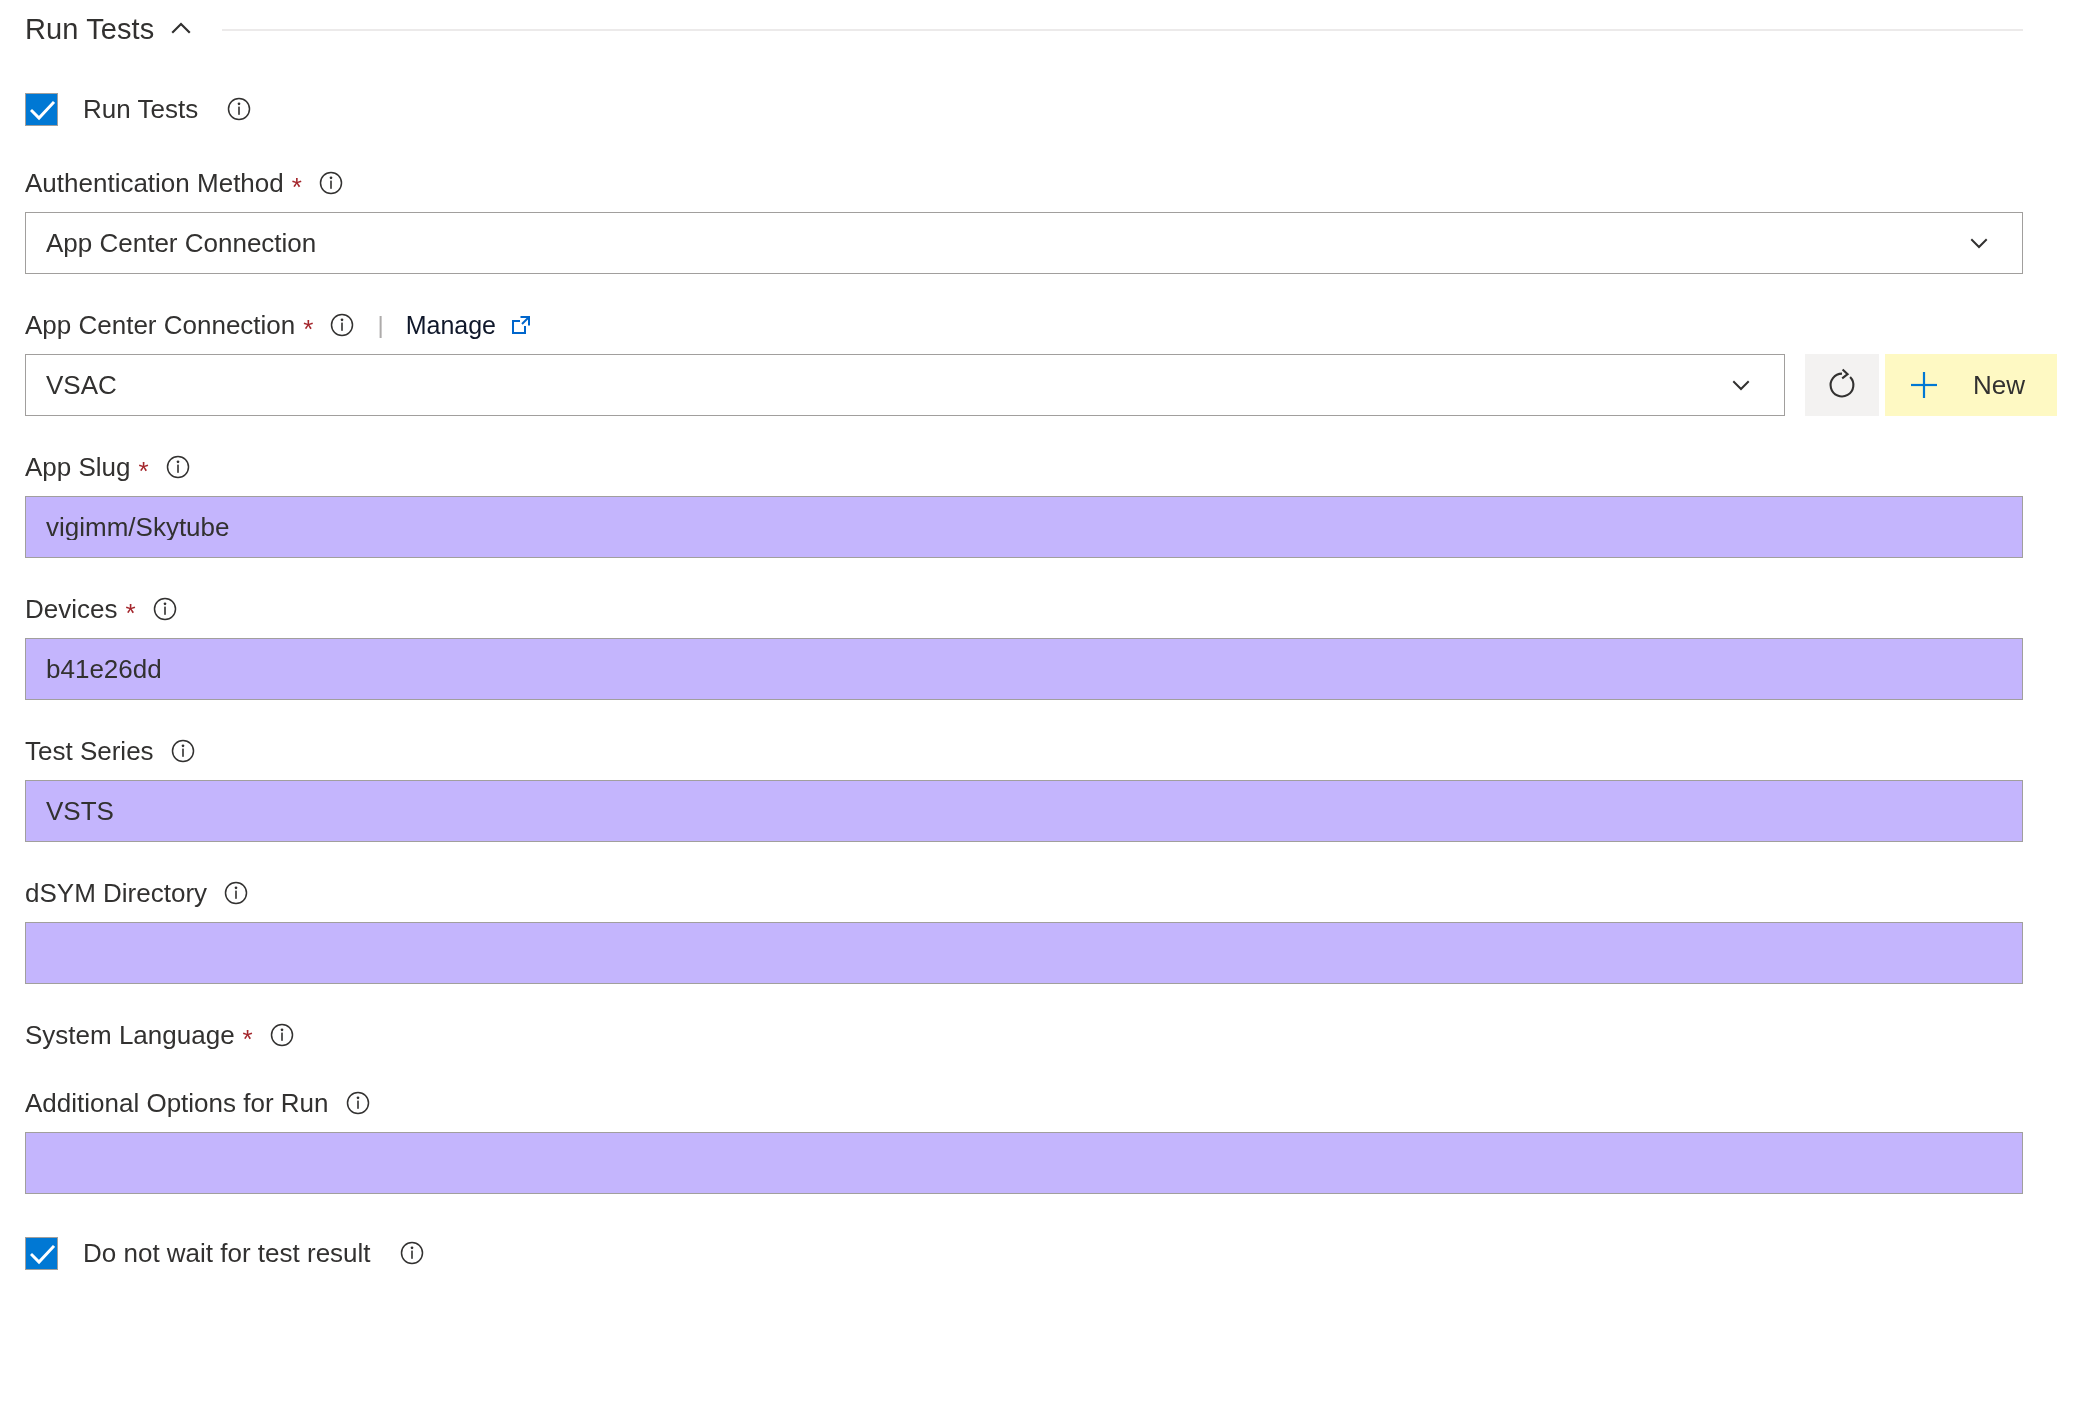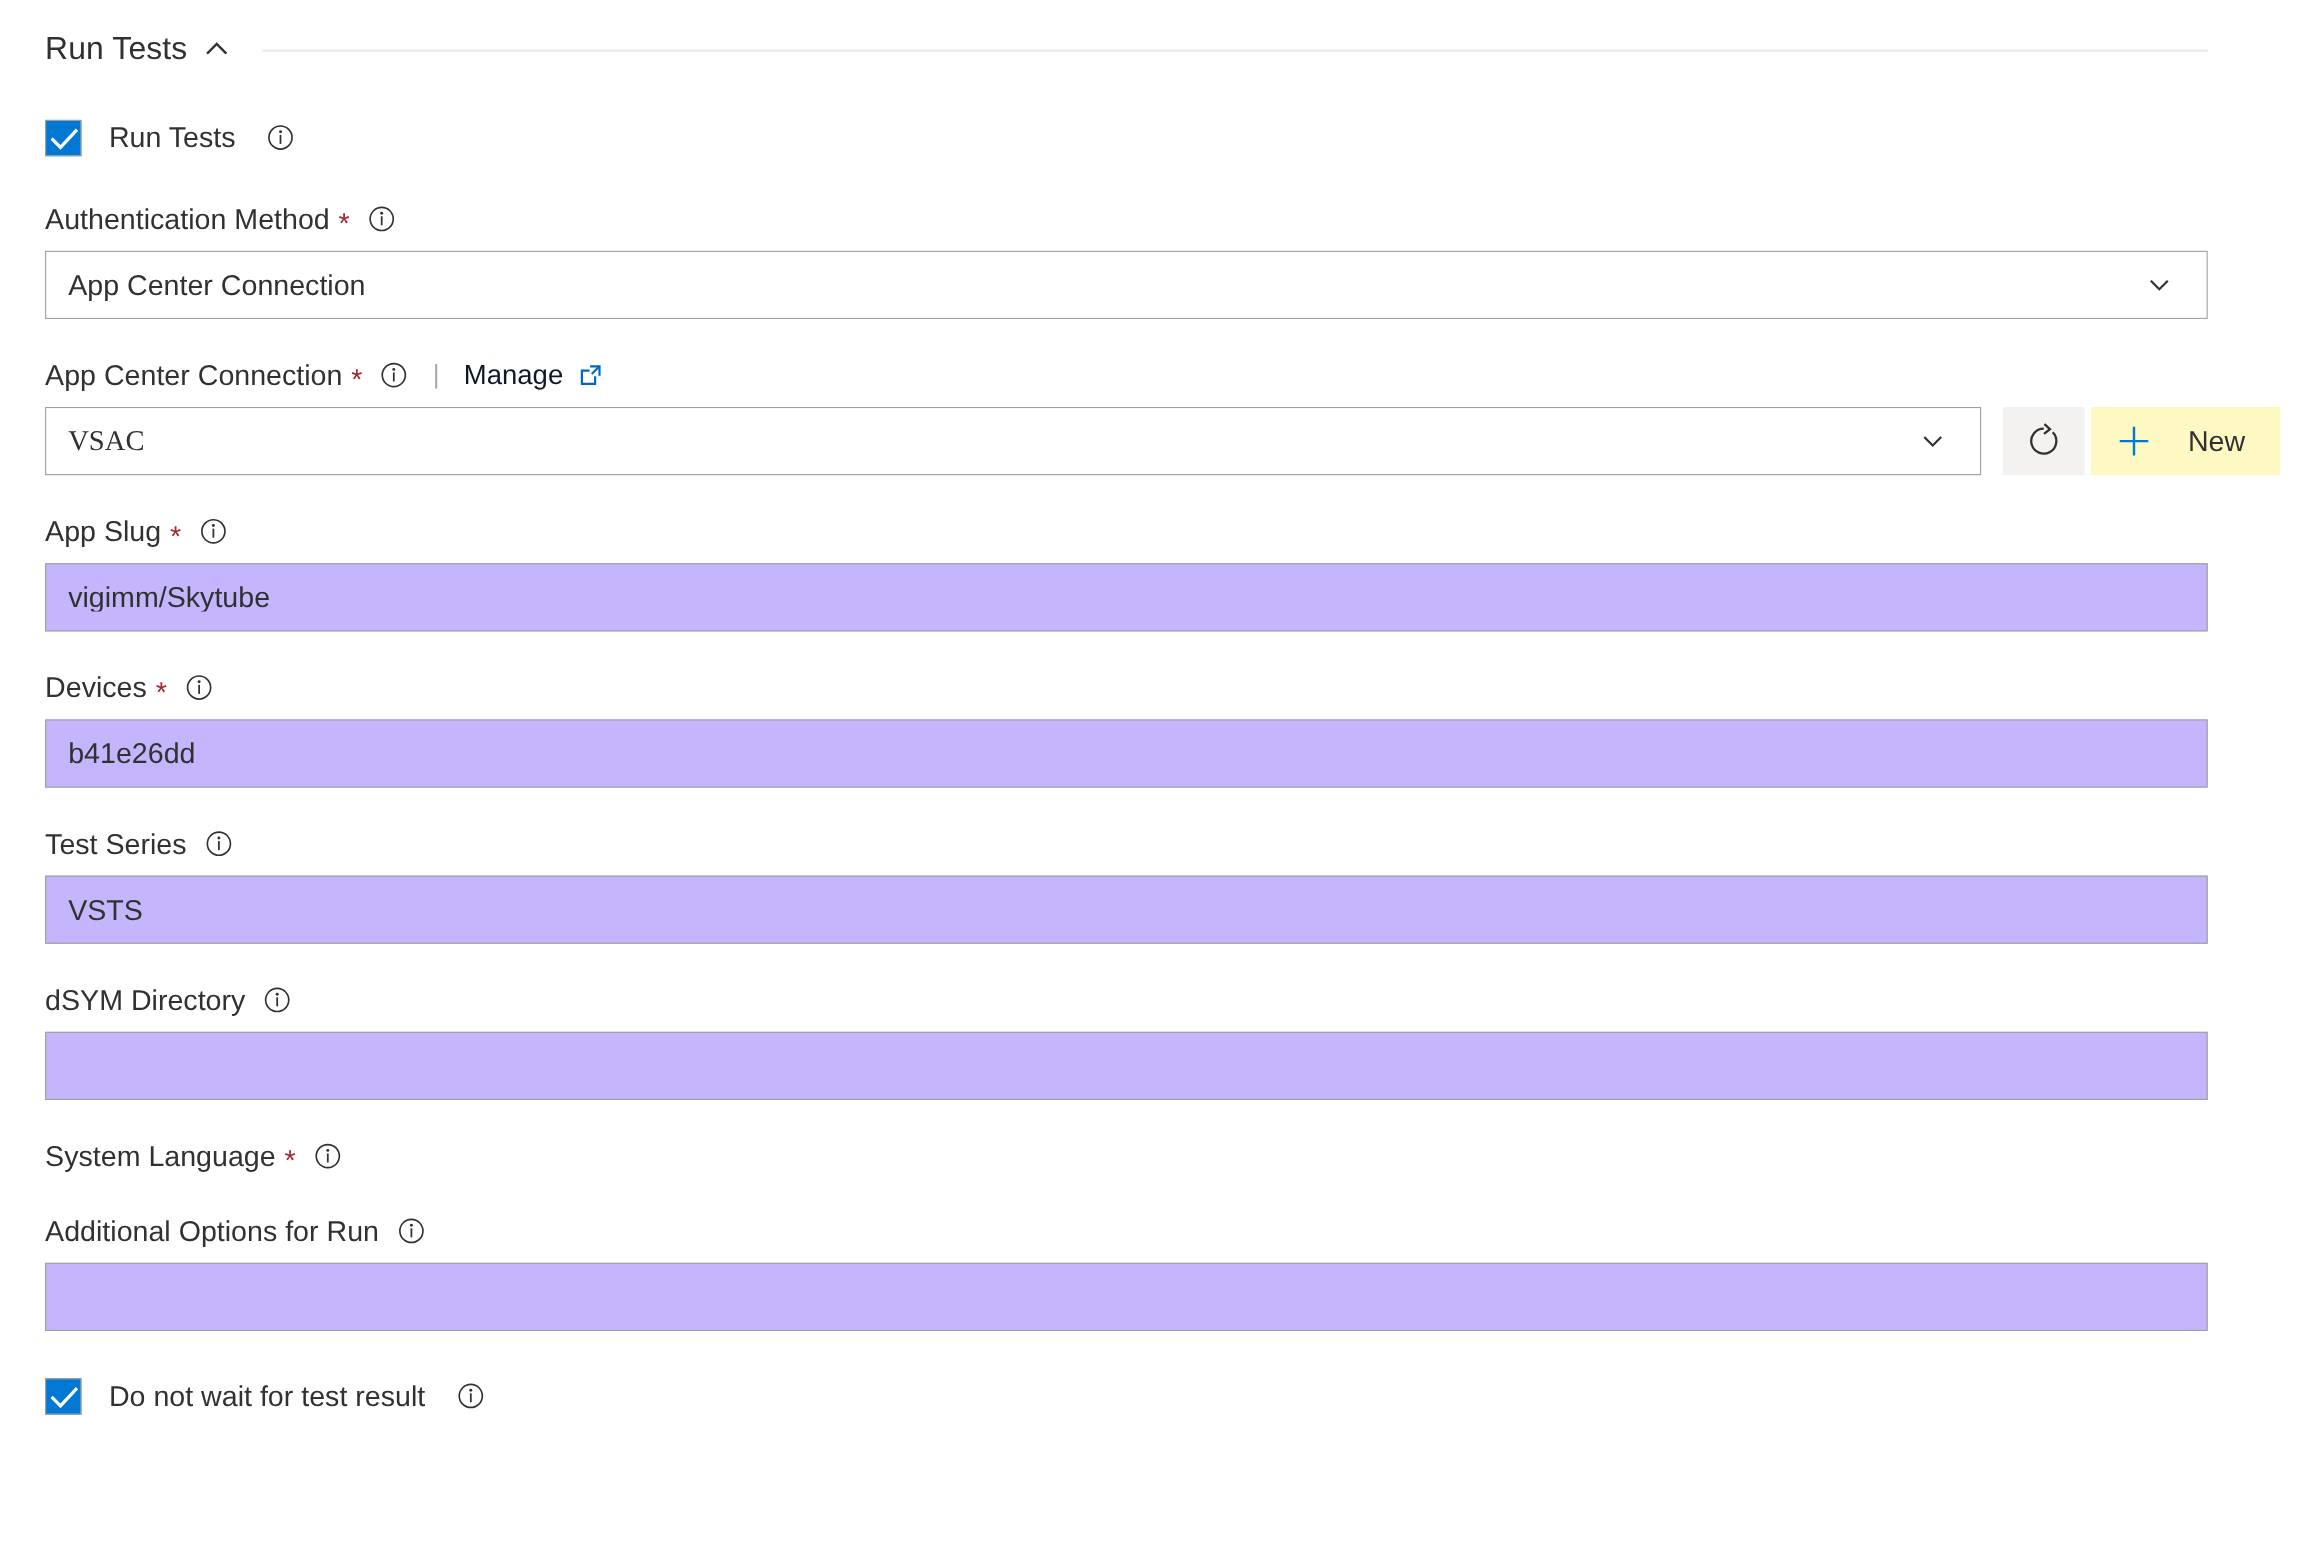--- a/index.html
+++ b/index.html
@@ -14,21 +14,21 @@
     height: 1412px;
     font-family: "Liberation Sans", sans-serif;
     color: #323130;
     overflow: hidden;
   }
 
   .page {
     position: relative;
     width: 2092px;
     height: 1412px;
-    padding: 16px;
+    padding: 0;
   }
 
   
   .section-header {
     display: flex;
     align-items: center;
     height: 58px;
     padding-left: 25px;
     padding-right: 69px;
   }
@@ -196,21 +196,21 @@
     display: inline-flex;
     align-items: center;
     justify-content: center;
     width: 30px;
     height: 30px;
     margin-right: 8px;
     flex: 0 0 30px;
   }
 
   
-  .conn-dropdown-wrap { width: 1760px; flex: 0 0 1760px; font-family: Liberation Serif, serif; }
+  .conn-dropdown-wrap { width: 1760px; flex: 0 0 1760px; }
 
   .icon-button {
     width: 74px;
     height: 62px;
     flex: 0 0 74px;
     margin-left: 20px;
     background: #f3f2f1;
     border: none;
     display: flex;
     align-items: center;

